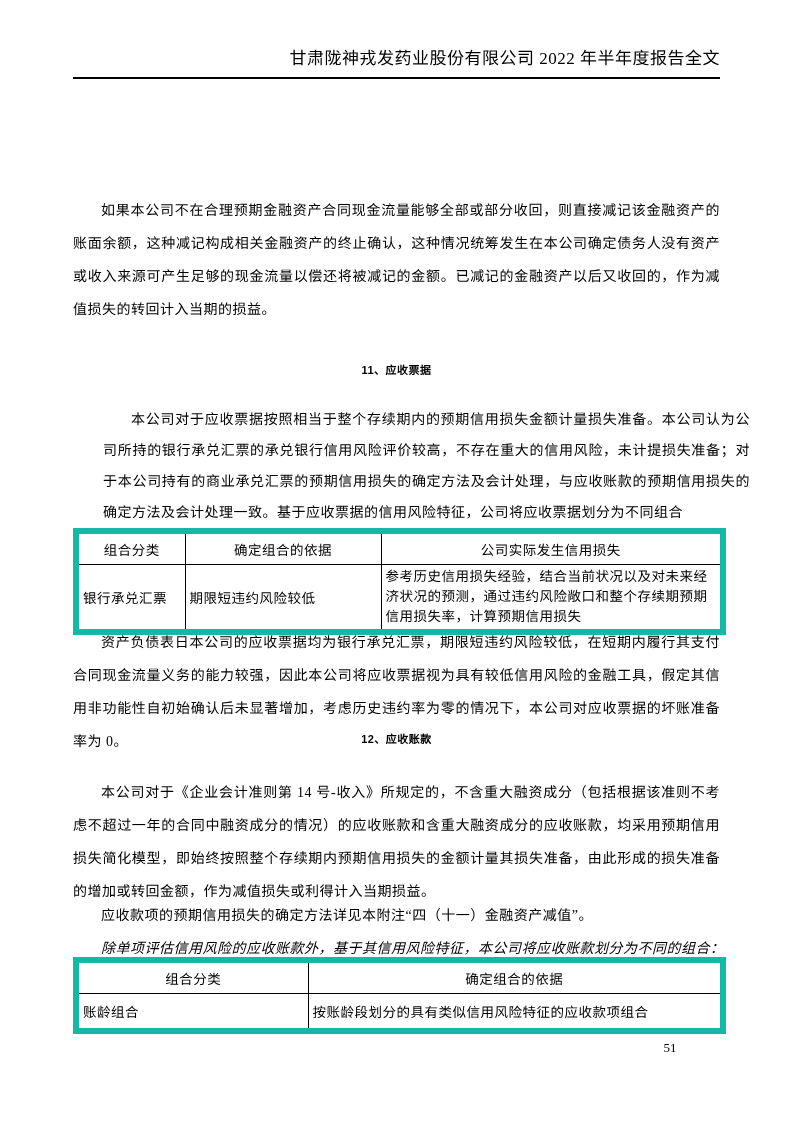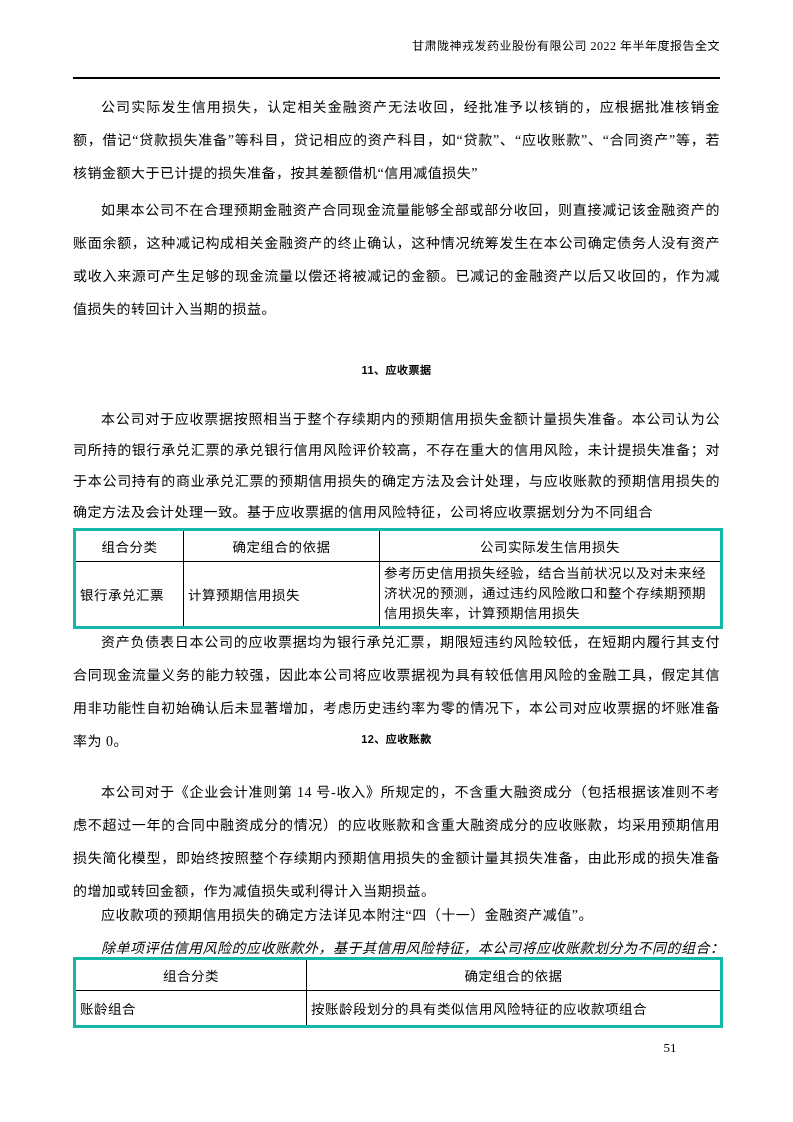--- a/index.html
+++ b/index.html
@@ -9,23 +9,23 @@
     height: 1122px;
     margin: 0 auto;
     background: #ffffff;
     font-family: "Liberation Serif", "DejaVu Serif", serif;
     color: #000;
     overflow: hidden;
   }
   .abs { position: absolute; left: 73px; width: 647px; }
 
   .header-text {
-    top: 36px;
+    top: 44px;
     text-align: right;
-    font-size: 12px;
+    font-size: 17px;
     letter-spacing: 0.5px;
   }
   .header-rule {
     position: absolute;
     left: 73px;
     top: 77px;
     width: 647px;
     border-top: 2px solid #000;
   }
 
@@ -45,21 +45,21 @@
     font-family: "Liberation Sans", "DejaVu Sans", sans-serif;
     letter-spacing: 0.5px;
     text-align: center;
   }
 
   table.doc-table {
     border-collapse: collapse;
     width: 647px;
     table-layout: fixed;
     font-size: 13.5px;
-    border: 3px solid #14b8a6;
+    border: 6px solid #14b8a6;
   }
   table.doc-table th, table.doc-table td {
     border: 1.5px solid #000;
     font-weight: normal;
     padding: 2px 4px;
     vertical-align: middle;
     letter-spacing: 0.5px;
   }
   table.doc-table th { text-align: center; height: 26px; }
   table.doc-table td { text-align: left; }
@@ -78,43 +78,42 @@
   }
 </style>
 </head>
 <body>
 
 <div class="page">
 
   <div class="abs header-text">甘肃陇神戎发药业股份有限公司 2022 年半年度报告全文</div>
   <div class="header-rule"></div>
 
-  <div class="abs para" style="top:91px;">公司实际发生信用损失，认定相关金融资产无法收回，经批准予以核销的，应根据批准核销金额，借记“贷款损失准备”等科目，贷记相应的资产科目，如“贷款”、“应收账款”、“合同资产”等，若核销金额大于已计提的损失准备，按其差额借机“信用减值损失”</div>
 
   <div class="abs para" style="top:194px;">如果本公司不在合理预期金融资产合同现金流量能够全部或部分收回，则直接减记该金融资产的账面余额，这种减记构成相关金融资产的终止确认，这种情况统筹发生在本公司确定债务人没有资产或收入来源可产生足够的现金流量以偿还将被减记的金额。已减记的金融资产以后又收回的，作为减值损失的转回计入当期的损益。</div>
 
   <div class="abs sec-heading" style="top:361px;">11、应收票据</div>
 
-  <div class="abs para tight" style="top:404px;">本公司对于应收票据按照相当于整个存续期内的预期信用损失金额计量损失准备。本公司认为公司所持的银行承兑汇票的承兑银行信用风险评价较高，不存在重大的信用风险，未计提损失准备；对于本公司持有的商业承兑汇票的预期信用损失的确定方法及会计处理，与应收账款的预期信用损失的确定方法及会计处理一致。基于应收票据的信用风险特征，公司将应收票据划分为不同组合</div>
+  <div class="abs para tight" style="top:404px;margin-left:30px;">本公司对于应收票据按照相当于整个存续期内的预期信用损失金额计量损失准备。本公司认为公司所持的银行承兑汇票的承兑银行信用风险评价较高，不存在重大的信用风险，未计提损失准备；对于本公司持有的商业承兑汇票的预期信用损失的确定方法及会计处理，与应收账款的预期信用损失的确定方法及会计处理一致。基于应收票据的信用风险特征，公司将应收票据划分为不同组合</div>
 
   <table class="doc-table abs" style="top:528px;">
     <colgroup>
       <col style="width:109px;">
       <col style="width:196px;">
       <col style="width:342px;">
     </colgroup>
     <tbody>
       <tr>
         <th>组合分类</th>
         <th>确定组合的依据</th>
         <th>公司实际发生信用损失</th>
       </tr>
       <tr class="t1-row">
         <td>银行承兑汇票</td>
-        <td>计算预期信用损失</td>
+        <td>期限短违约风险较低</td>
         <td class="multiline">参考历史信用损失经验，结合当前状况以及对未来经济状况的预测，通过违约风险敞口和整个存续期预期信用损失率，计算预期信用损失</td>
       </tr>
     </tbody>
   </table>
 
   <div class="abs para" style="top:626px;">资产负债表日本公司的应收票据均为银行承兑汇票，期限短违约风险较低，在短期内履行其支付合同现金流量义务的能力较强，因此本公司将应收票据视为具有较低信用风险的金融工具，假定其信用非功能性自初始确认后未显著增加，考虑历史违约率为零的情况下，本公司对应收票据的坏账准备率为 0。</div>
 
   <div class="abs sec-heading" style="top:730px;">12、应收账款</div>
 
   <div class="abs para" style="top:776px;">本公司对于《企业会计准则第 14 号-收入》所规定的，不含重大融资成分（包括根据该准则不考虑不超过一年的合同中融资成分的情况）的应收账款和含重大融资成分的应收账款，均采用预期信用损失简化模型，即始终按照整个存续期内预期信用损失的金额计量其损失准备，由此形成的损失准备的增加或转回金额，作为减值损失或利得计入当期损益。</div>

